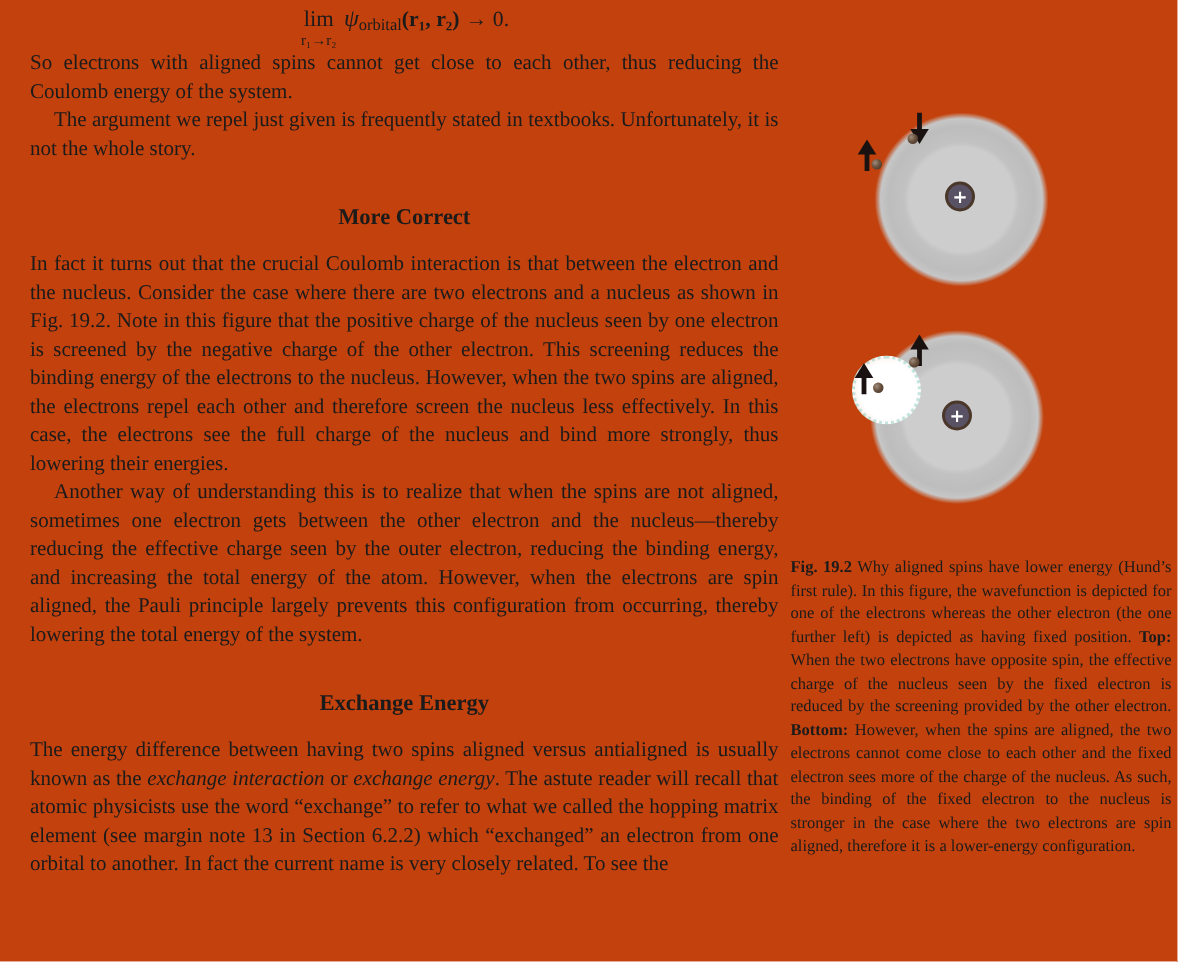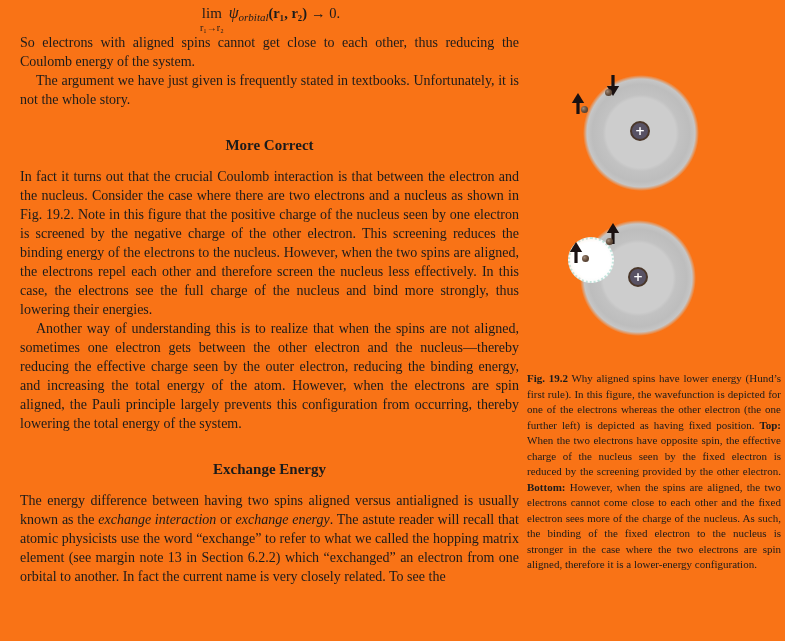--- a/index.html
+++ b/index.html
@@ -1,27 +1,27 @@
 <!DOCTYPE html>
 <html><head>
 <meta charset="utf-8">
 <style>
   html,body{margin:0;padding:0;background:#ffffff;}
   .page{
-    position:relative;width:785px;height:641px;background:#f97316;overflow:hidden;
+    position:relative;width:785px;height:641px;background:#c2410c;overflow:hidden;
     font-family:"Liberation Serif","DejaVu Serif",serif;color:#1b1b1b;
   }
   
   .equation{position:absolute;left:20px;top:4px;width:500px;text-align:center;}
   .eq-row{display:inline-flex;align-items:baseline;}
   .lim-stack{display:inline-flex;flex-direction:column;align-items:center;margin-right:5px;}
   .lim-main{font-size:15px;line-height:15px;}
   .lim-sub{font-size:10px;font-weight:normal;line-height:11px;margin-top:1px;text-align:center;}
   .eq-psi{font-style:italic;font-size:16px;}
-  .eq-psisub{font-style:italic;font-size:11px;vertical-align:-3px;}
+  .eq-psisub{font-size:11px;vertical-align:-3px;}
   .eq-args{font-weight:bold;font-size:14.5px;}
   .eq-tail{font-size:14.5px;margin-left:4px;}
   
   .main-col{
     position:absolute;left:20px;top:33px;width:499px;
     font-size:14px;line-height:19px;text-align:justify;
   }
   .main-col p{margin:0;}
   .indent{text-indent:16px;}
   .section-head{font-size:15px;font-weight:bold;margin:27px 0 12px 0;text-align:center;}
@@ -92,21 +92,21 @@
         <span class="lim-sub">r₁→r₂</span>
       </span>
       <span>
         <span class="eq-psi">ψ</span><span class="eq-psisub">orbital</span><span class="eq-args">(r₁, r₂)</span><span class="eq-tail">→ 0.</span>
       </span>
     </span>
   </div>
 
   <div class="main-col">
     <p>So electrons with aligned spins cannot get close to each other, thus reducing the Coulomb energy of the system.</p>
-    <p class="indent">The argument we have just given is frequently stated in textbooks. Unfortunately, it is not the whole story.</p>
+    <p class="indent">The argument we repel just given is frequently stated in textbooks. Unfortunately, it is not the whole story.</p>
 
     <h3 class="section-head">More Correct</h3>
 
     <p>In fact it turns out that the crucial Coulomb interaction is that between the electron and the nucleus. Consider the case where there are two electrons and a nucleus as shown in Fig. 19.2. Note in this figure that the positive charge of the nucleus seen by one electron is screened by the negative charge of the other electron. This screening reduces the binding energy of the electrons to the nucleus. However, when the two spins are aligned, the electrons repel each other and therefore screen the nucleus less effectively. In this case, the electrons see the full charge of the nucleus and bind more strongly, thus lowering their energies.</p>
     <p class="indent">Another way of understanding this is to realize that when the spins are not aligned, sometimes one electron gets between the other electron and the nucleus—thereby reducing the effective charge seen by the outer electron, reducing the binding energy, and increasing the total energy of the atom. However, when the electrons are spin aligned, the Pauli principle largely prevents this configuration from occurring, thereby lowering the total energy of the system.</p>
 
     <h3 class="section-head">Exchange Energy</h3>
 
     <p><span>The energy difference between having two spins aligned versus antialigned is usually known as the </span><span class="it">exchange interaction</span><span> or </span><span class="it">exchange energy</span><span>. The astute reader will recall that atomic physicists use the word “exchange” to refer to what we called the hopping matrix element (see margin note 13 in Section 6.2.2) which “exchanged” an electron from one orbital to another. In fact the current name is very closely related. To see the</span></p>
   </div>

